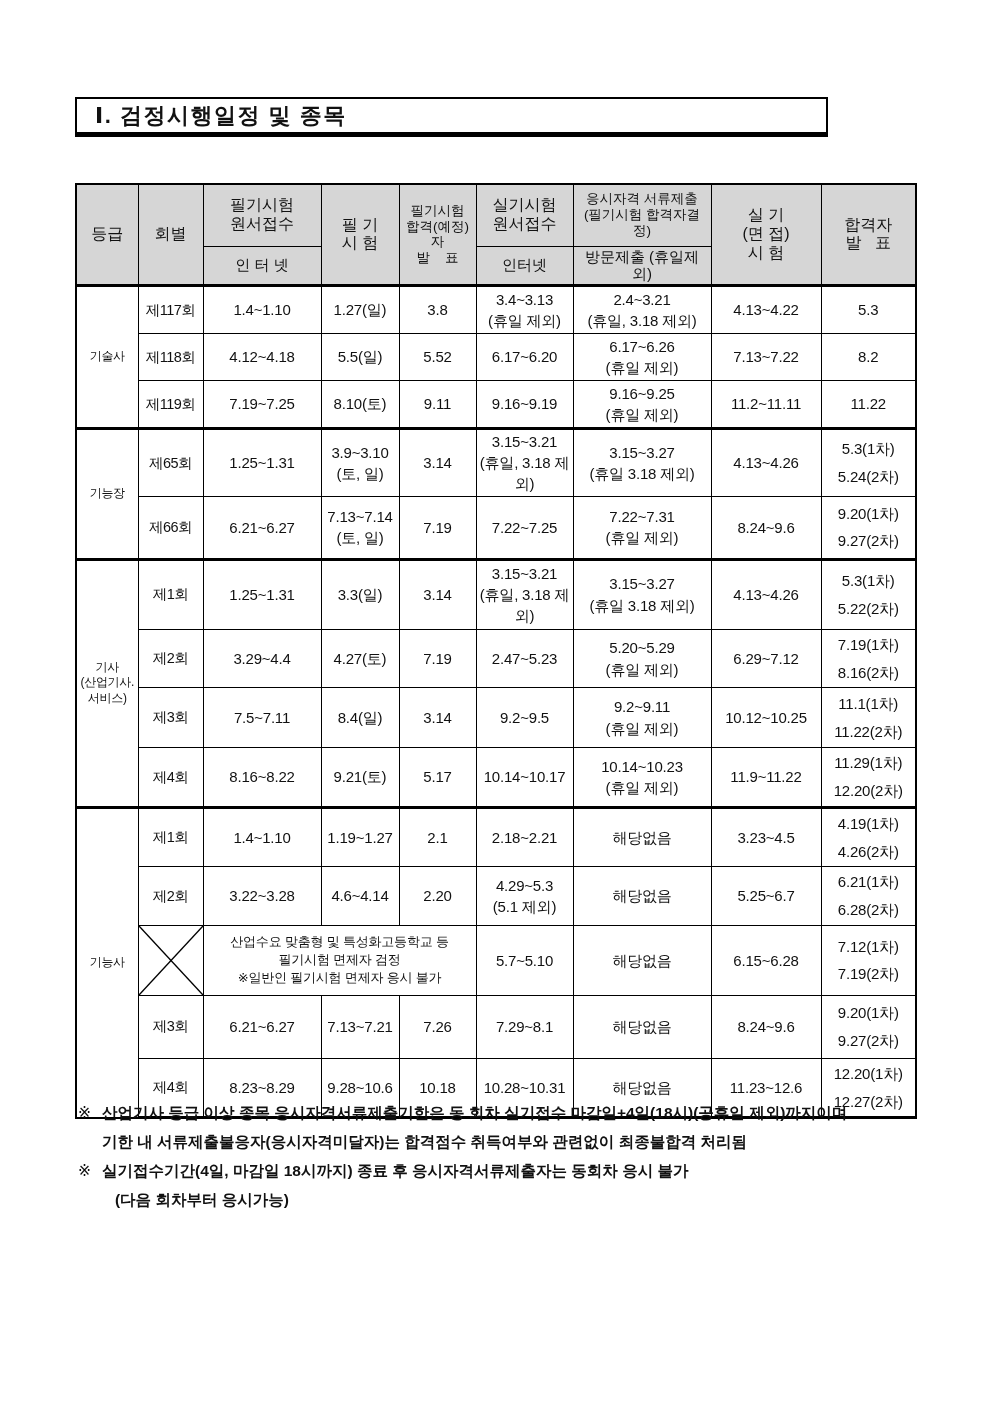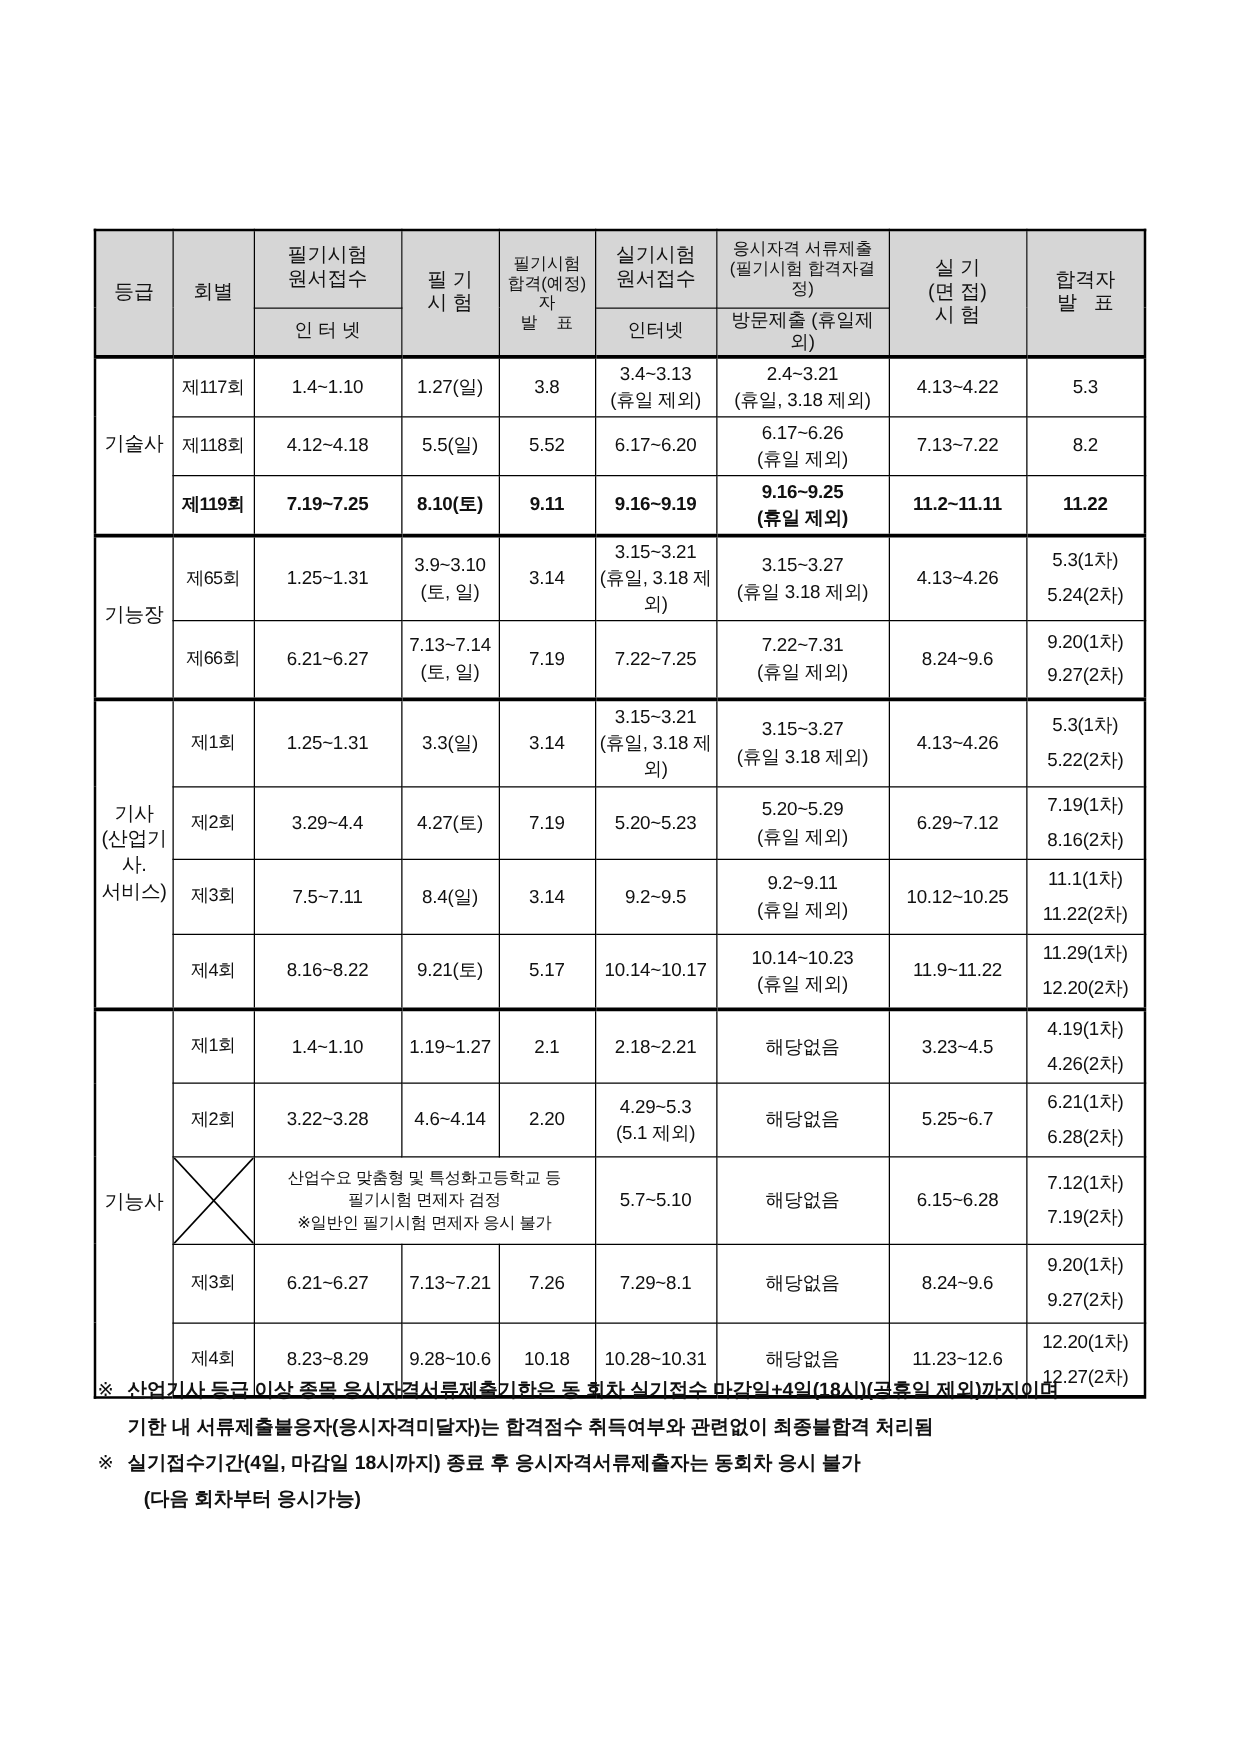--- a/index.html
+++ b/index.html
@@ -53,21 +53,21 @@
   
   tbody tr.section-start td { border-top: 3px solid #000; }
   tbody tr:last-child td { border-bottom: 3px solid #000; }
 
   tbody td {
     font-size: 15px;
     line-height: 1.42;
     white-space: pre-line;
     letter-spacing: -0.2px;
   }
-  td.grade-cell   { font-size: 16px; letter-spacing: -0.3px; line-height: 1.3; }
+  td.grade-cell   { font-size: 12px; letter-spacing: -0.3px; line-height: 1.3; }
   td.session-cell { font-size: 14.5px; letter-spacing: -0.5px; margin-left: 46px; }
   td.result-cell  { line-height: 1.85; }
   td.merged-cell  { font-size: 13px; line-height: 1.4; }
   td.crossed-cell { position: relative; padding: 0; }
   .cross-wrap { position: absolute; left: 0; top: 0; right: 0; bottom: 0; }
   .cross-wrap svg { display: block; width: 100%; height: 100%; }
 
   
   .notes {
     position: absolute; left: 78px; top: 1098px; width: 906px;
@@ -75,20 +75,23 @@
   }
   .note { display: flex; align-items: flex-start; }
   .note-marker { flex: 0 0 24px; }
   .note-text { white-space: pre-wrap; flex: 1 1 auto; font-weight: bold; }
 </style>
 </head>
 <body>
 
 <div class="page">
 
+  <div class="title-box">
+    <span>Ⅰ. 검정시행일정 및 종목</span>
+  </div>
 
   <div class="schedule">
     <table class="grid">
       <colgroup>
         <col style="width:62px">
           <col style="width:65px">
           <col style="width:118px">
         <col style="width:78px">
           <col style="width:77px">
           <col style="width:97px">
@@ -141,21 +144,21 @@
             <td class="session-cell">제118회</td>
             <td>4.12~4.18</td>
             <td>5.5(일)</td>
             <td>5.52</td>
             <td>6.17~6.20</td>
             <td>6.17~6.26
 (휴일 제외)</td>
             <td>7.13~7.22</td>
             <td class="result-cell">8.2</td>
           </tr>
-          <tr style="height: 48px; font-weight: bold;">
+          <tr style="height: 48px;">
             <td class="session-cell">제119회</td>
             <td>7.19~7.25</td>
             <td>8.10(토)</td>
             <td>9.11</td>
             <td>9.16~9.19</td>
             <td>9.16~9.25
 (휴일 제외)</td>
             <td>11.2~11.11</td>
             <td class="result-cell">11.22</td>
           </tr>
@@ -201,21 +204,21 @@
 (휴일 3.18 제외)</td>
             <td>4.13~4.26</td>
             <td class="result-cell">5.3(1차)
 5.22(2차)</td>
           </tr>
           <tr style="height: 58px;">
             <td class="session-cell">제2회</td>
             <td>3.29~4.4</td>
             <td>4.27(토)</td>
             <td>7.19</td>
-            <td>5.20~5.23</td>
+            <td>2.47~5.23</td>
             <td>5.20~5.29
 (휴일 제외)</td>
             <td>6.29~7.12</td>
             <td class="result-cell">7.19(1차)
 8.16(2차)</td>
           </tr>
           <tr style="height: 60px;">
             <td class="session-cell">제3회</td>
             <td>7.5~7.11</td>
             <td>8.4(일)</td>

